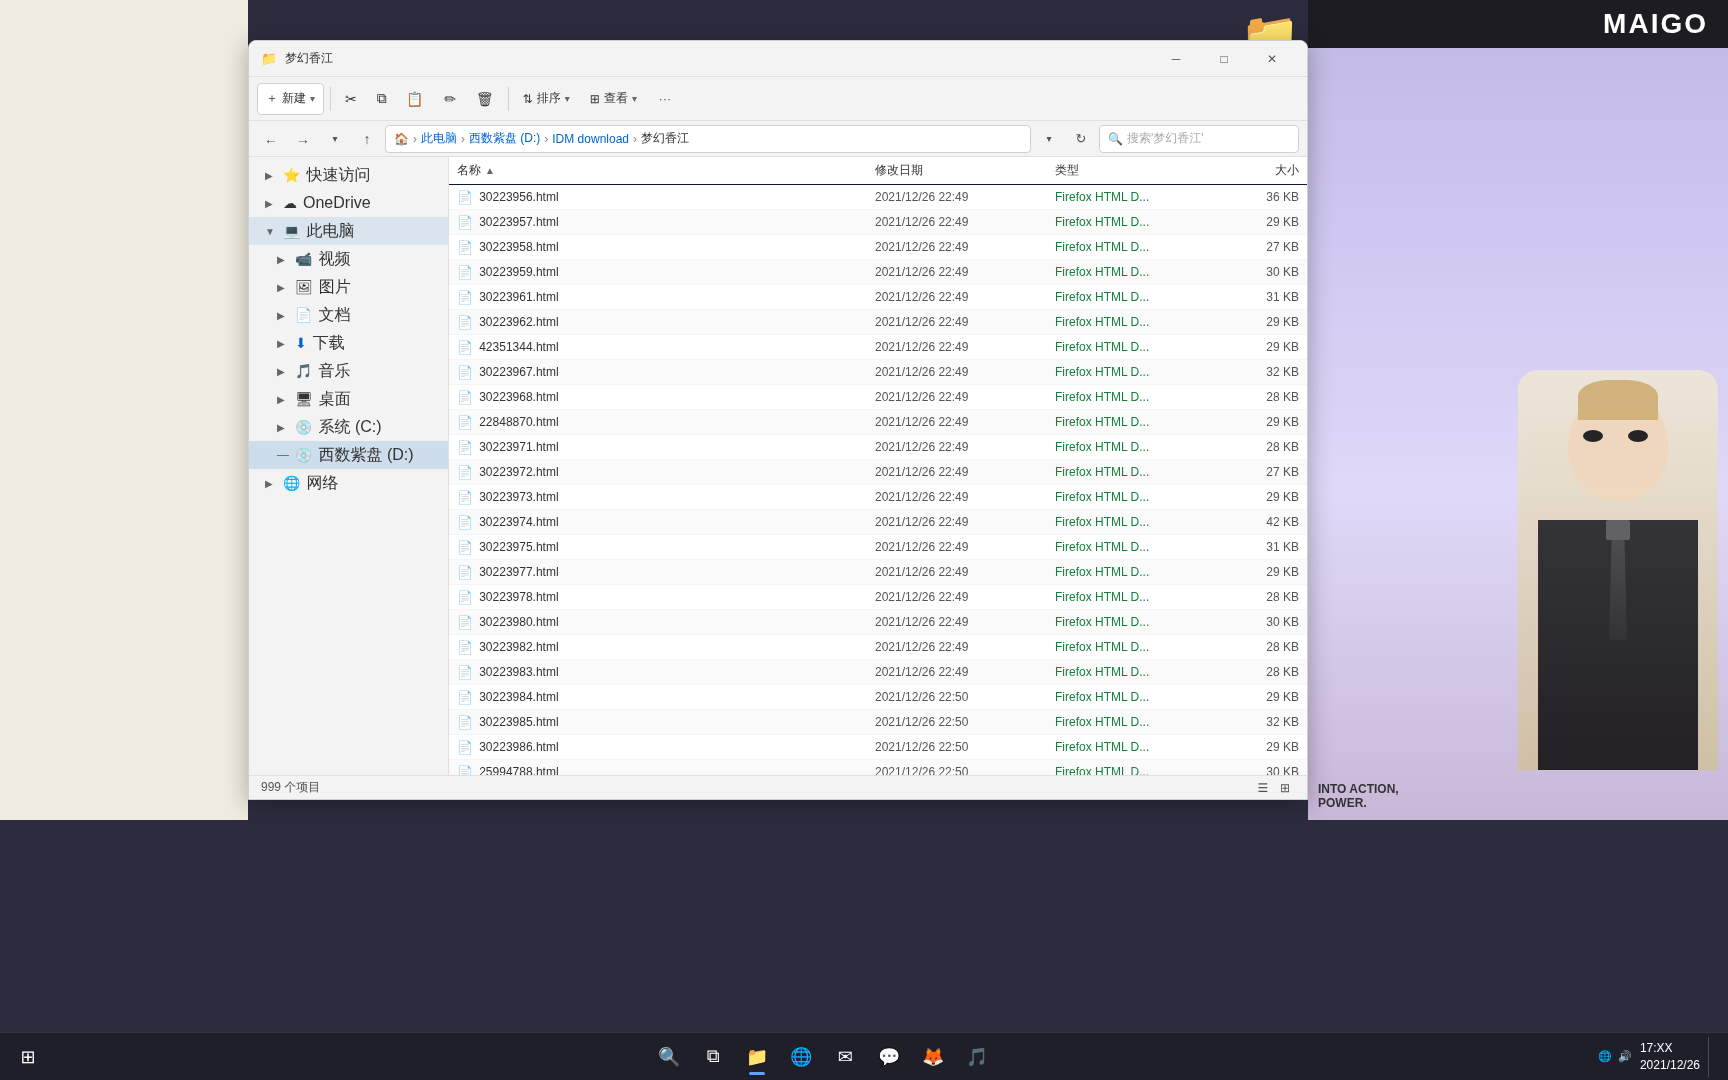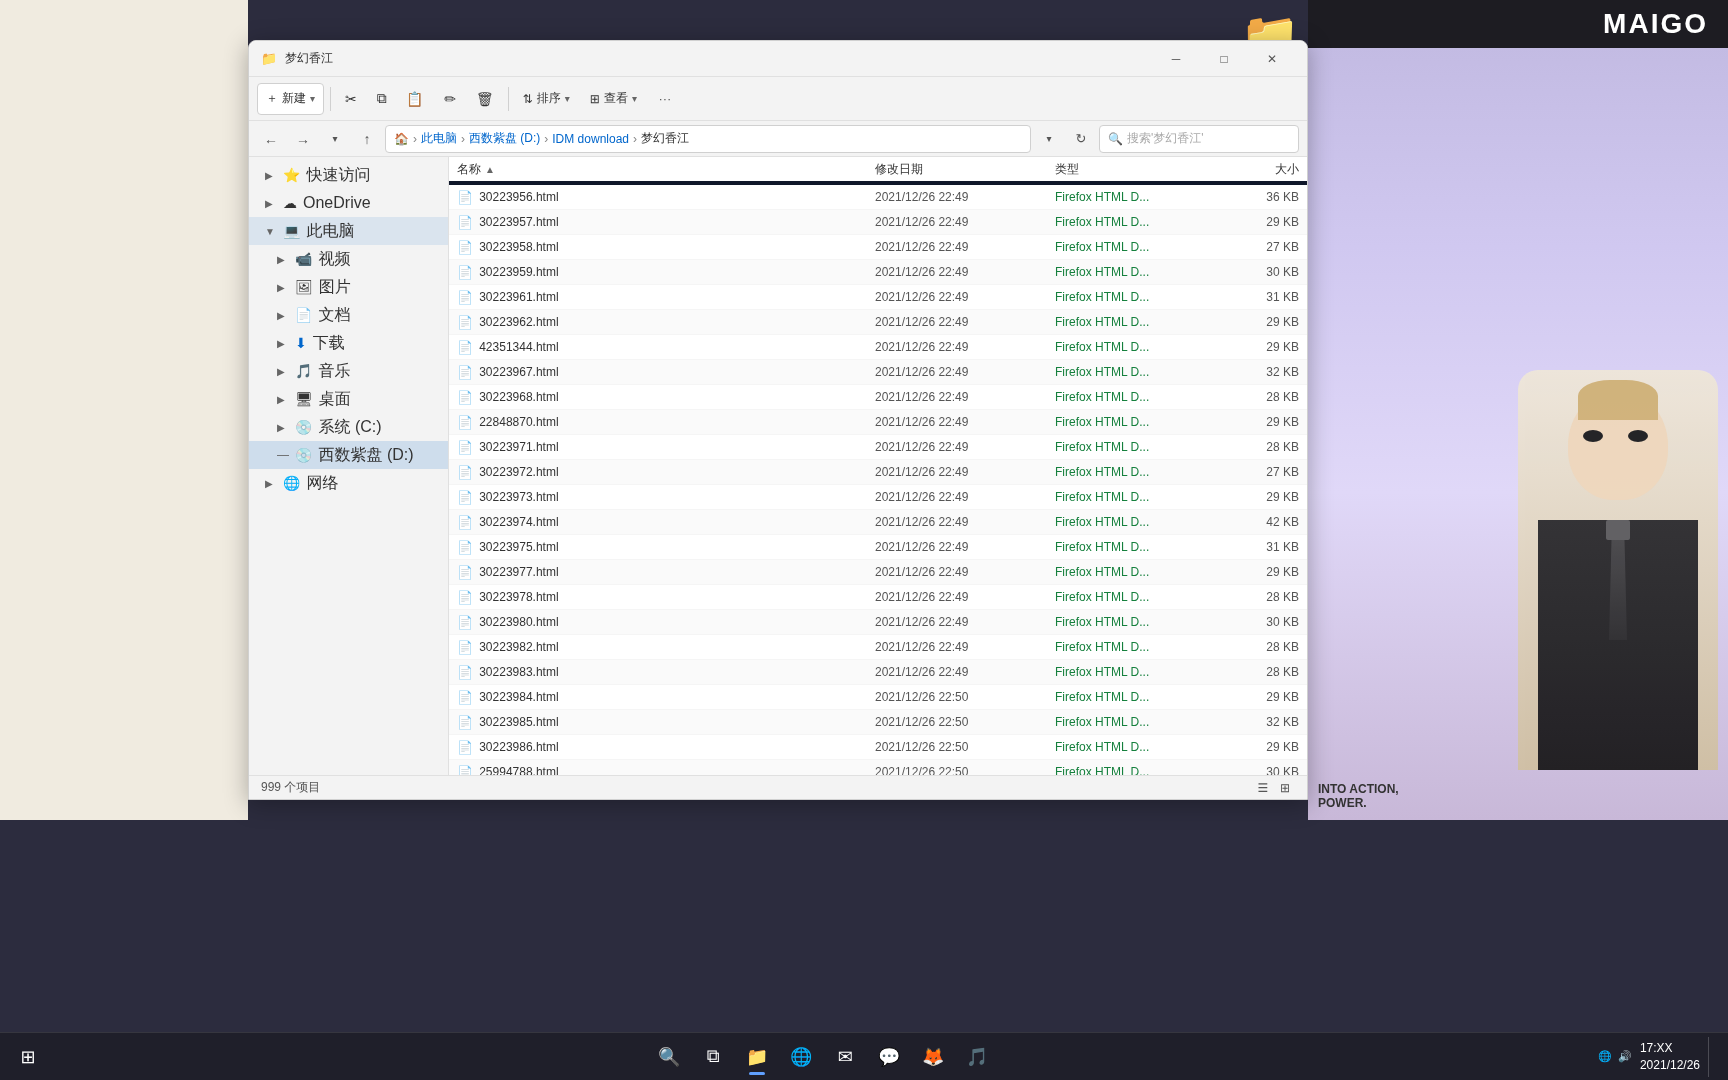--- a/index.html
+++ b/index.html
@@ -347,21 +347,21 @@
       flex: 1;
       overflow-y: auto;
       background: white;
     }
 
     
     .col-headers {
       height: 28px;
       display: flex;
       align-items: center;
-      border-bottom: 4px solid #0f172a;
+      border-bottom: 1px solid #0f172a;
       background: white;
       position: sticky;
       top: 0;
       z-index: 10;
       font-size: 12px;
       color: #333;
     }
     .col-name {
       flex: 1;
       padding: 0 8px;

